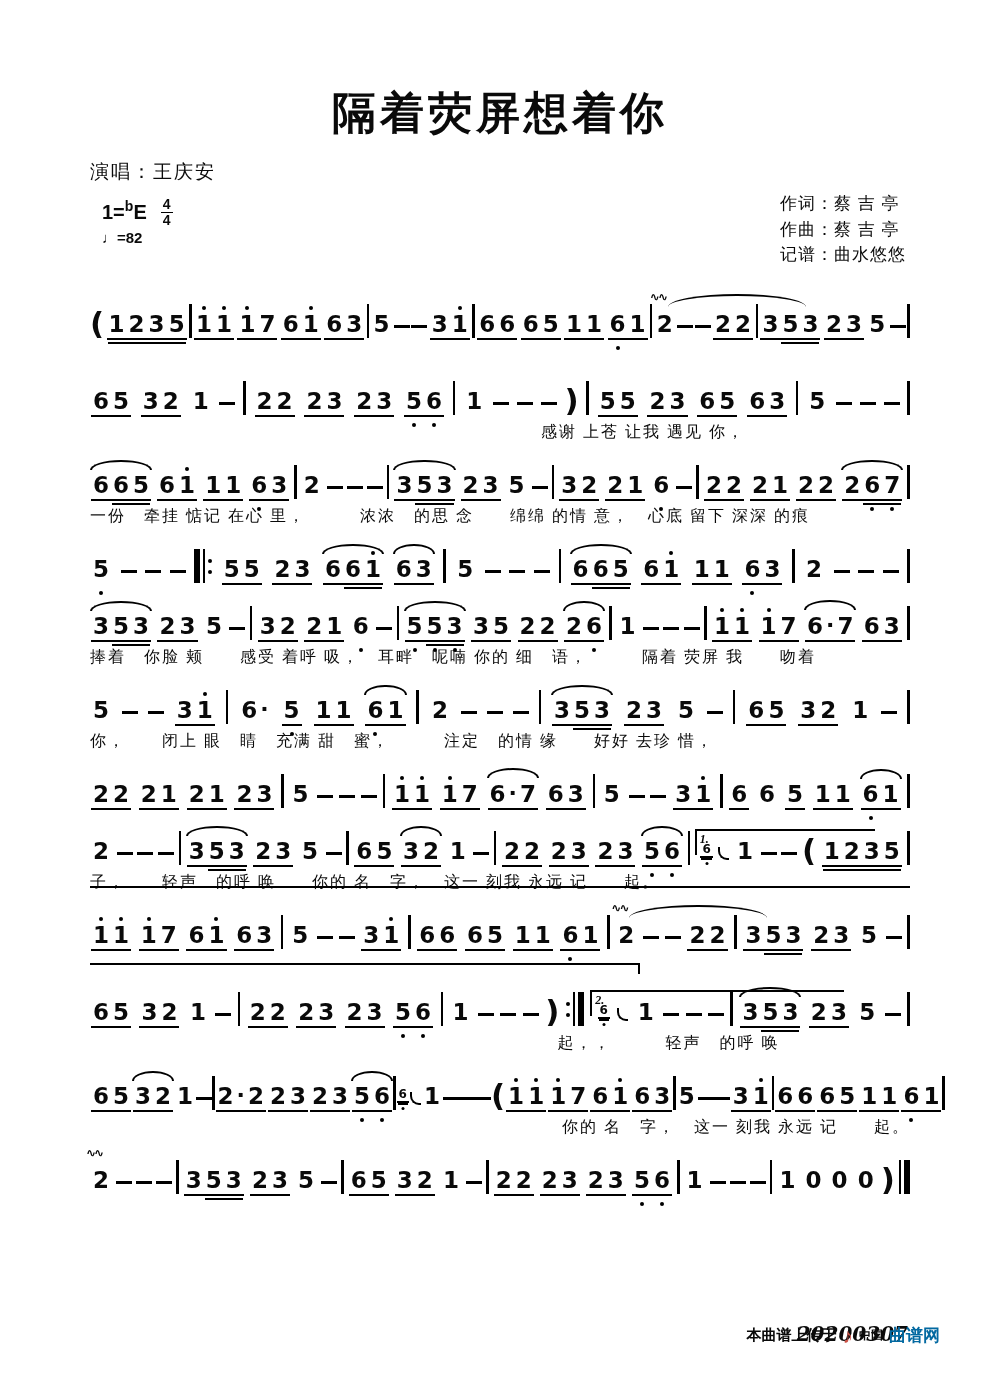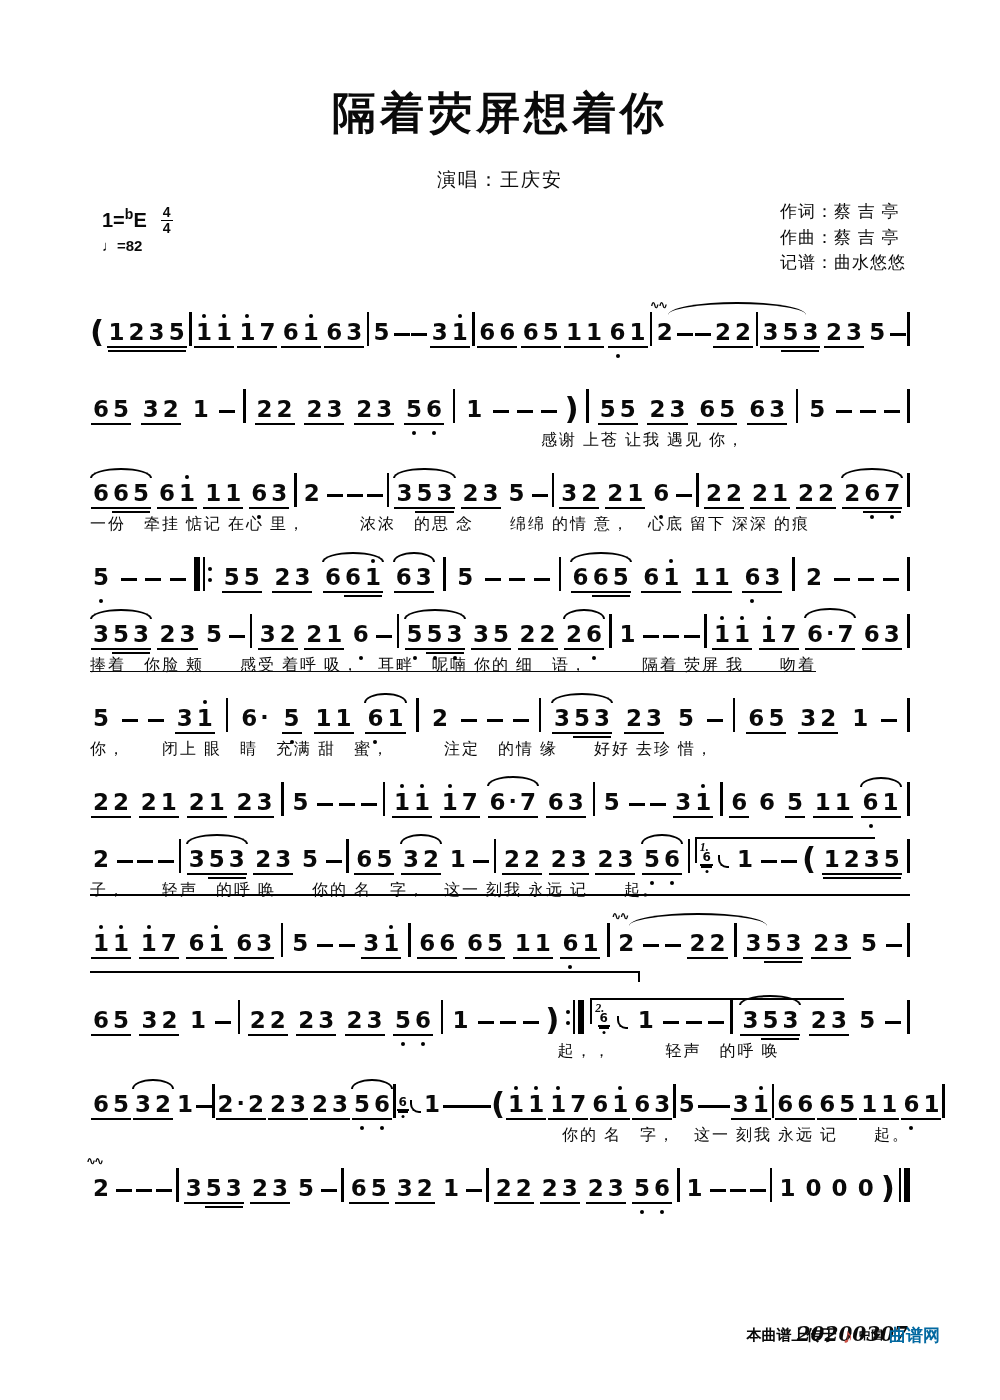--- a/index.html
+++ b/index.html
@@ -1,19 +1,19 @@
 <!DOCTYPE html>
 <html><head>
 <meta charset="utf-8">
 <style>
   html,body{margin:0;padding:0;background:#fff;}
   body{width:1000px;height:1400px;position:relative;font-family:"Liberation Sans",sans-serif;color:#0a0a0a;}
   .page{padding:16px 90px;position:relative;}
   .title{text-align:center;font-size:44px;font-weight:900;letter-spacing:4px;padding-top:68px;font-family:"Liberation Serif",serif;}
-  .subtitle{text-align:center;font-size:19px;margin-top:24px;letter-spacing:2px;}
+  .subtitle{font-size:19px;margin-top:16px;letter-spacing:2px;}
   .meta{position:relative;height:92px;margin-top:6px;}
   .keyblock{position:absolute;left:12px;top:6px;font-weight:bold;}
   .keyline{font-size:20px;display:flex;align-items:center;}
   .flat{font-size:14px;vertical-align:super;position:relative;top:-6px;}
   .frac{display:inline-flex;flex-direction:column;align-items:center;font-size:14px;line-height:1.05;margin-left:14px;font-weight:bold;}
   .frac b{font-weight:bold;}
   .frac .fden{border-top:1.5px solid #000;padding:0 2px;}
   .tempo{font-size:15px;font-weight:bold;margin-top:2px;}
   .credits{position:absolute;right:4px;top:0;font-size:17px;line-height:1.5;letter-spacing:1px;}
   
@@ -540,21 +540,21 @@
             <i class="l1"></i>
             <i class="arc"></i>
           </span>
           <span class="grp">
             <span class="n">6</span>
             <span class="n">3</span>
             <i class="l1"></i>
           </span>
           <span class="bar"></span>
         </div>
-        <div class="lyrics" style="padding-left: 0%; text-decoration: underline;">捧着　你脸 颊　　感受 着呼 吸，　耳畔　呢喃 你的 细　语，　　　隔着 荧屏 我　　吻着</div>
+        <div class="lyrics" style="padding-left: 0%;">捧着　你脸 颊　　感受 着呼 吸，　耳畔　呢喃 你的 细　语，　　　隔着 荧屏 我　　吻着</div>
       </div>
       <div class="system">
         <div class="note-row">
           <span class="grp">
             <span class="n">5</span>
           </span>
           <span class="dash"></span>
           <span class="dash"></span>
           <span class="grp">
             <span class="n">3</span>

